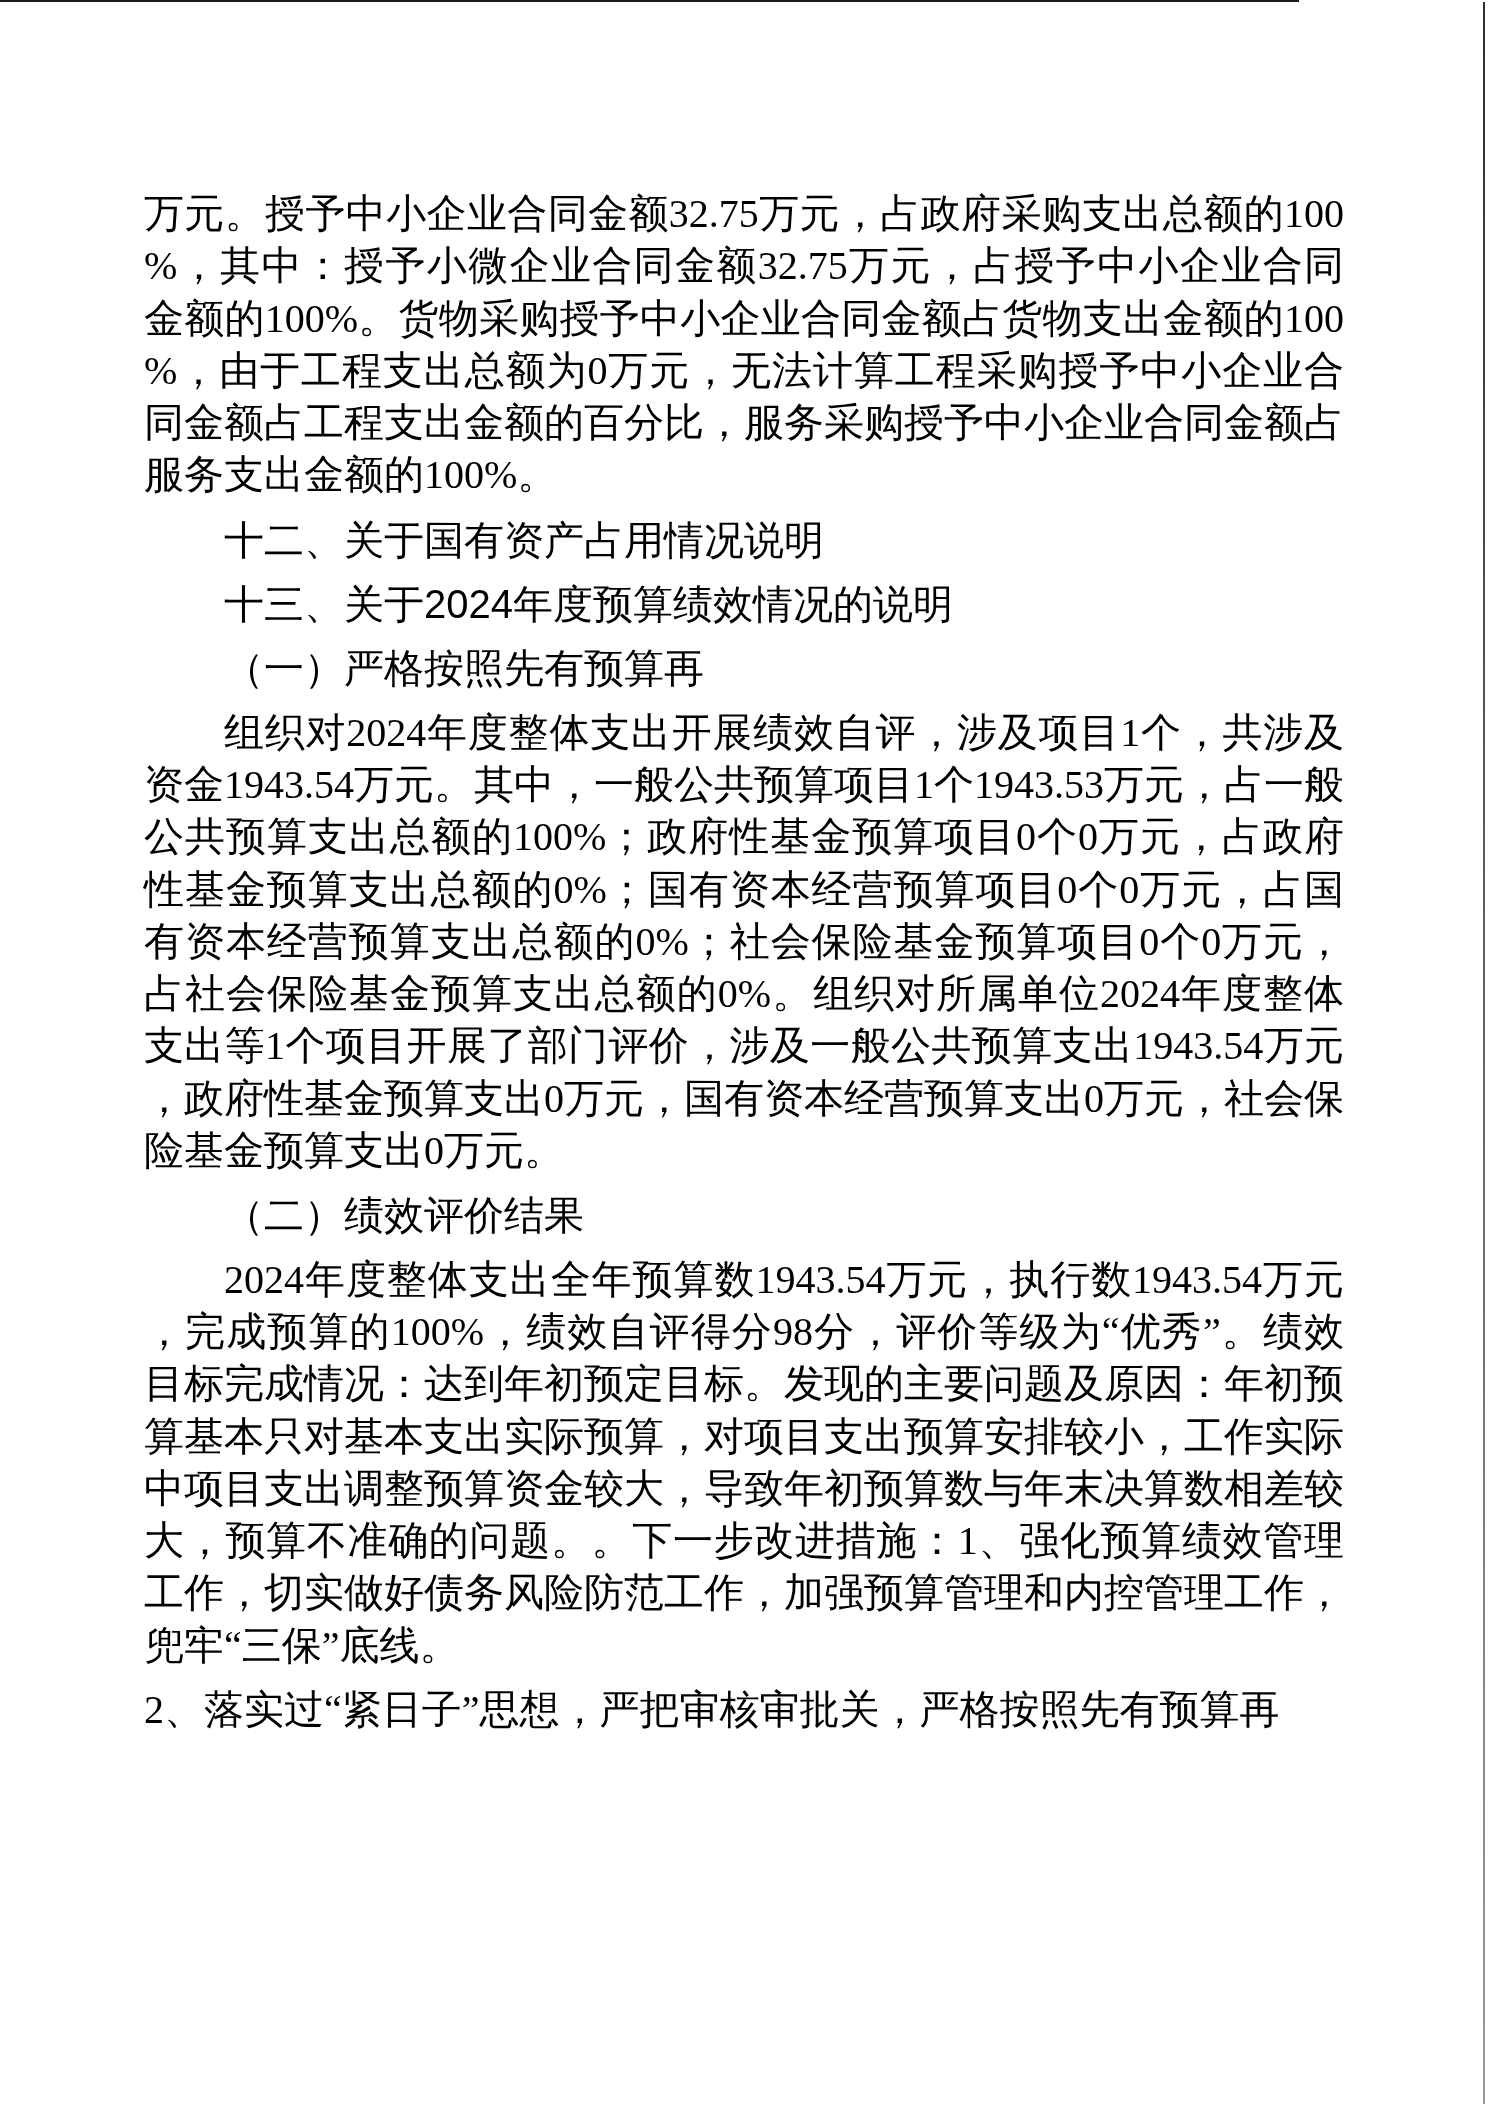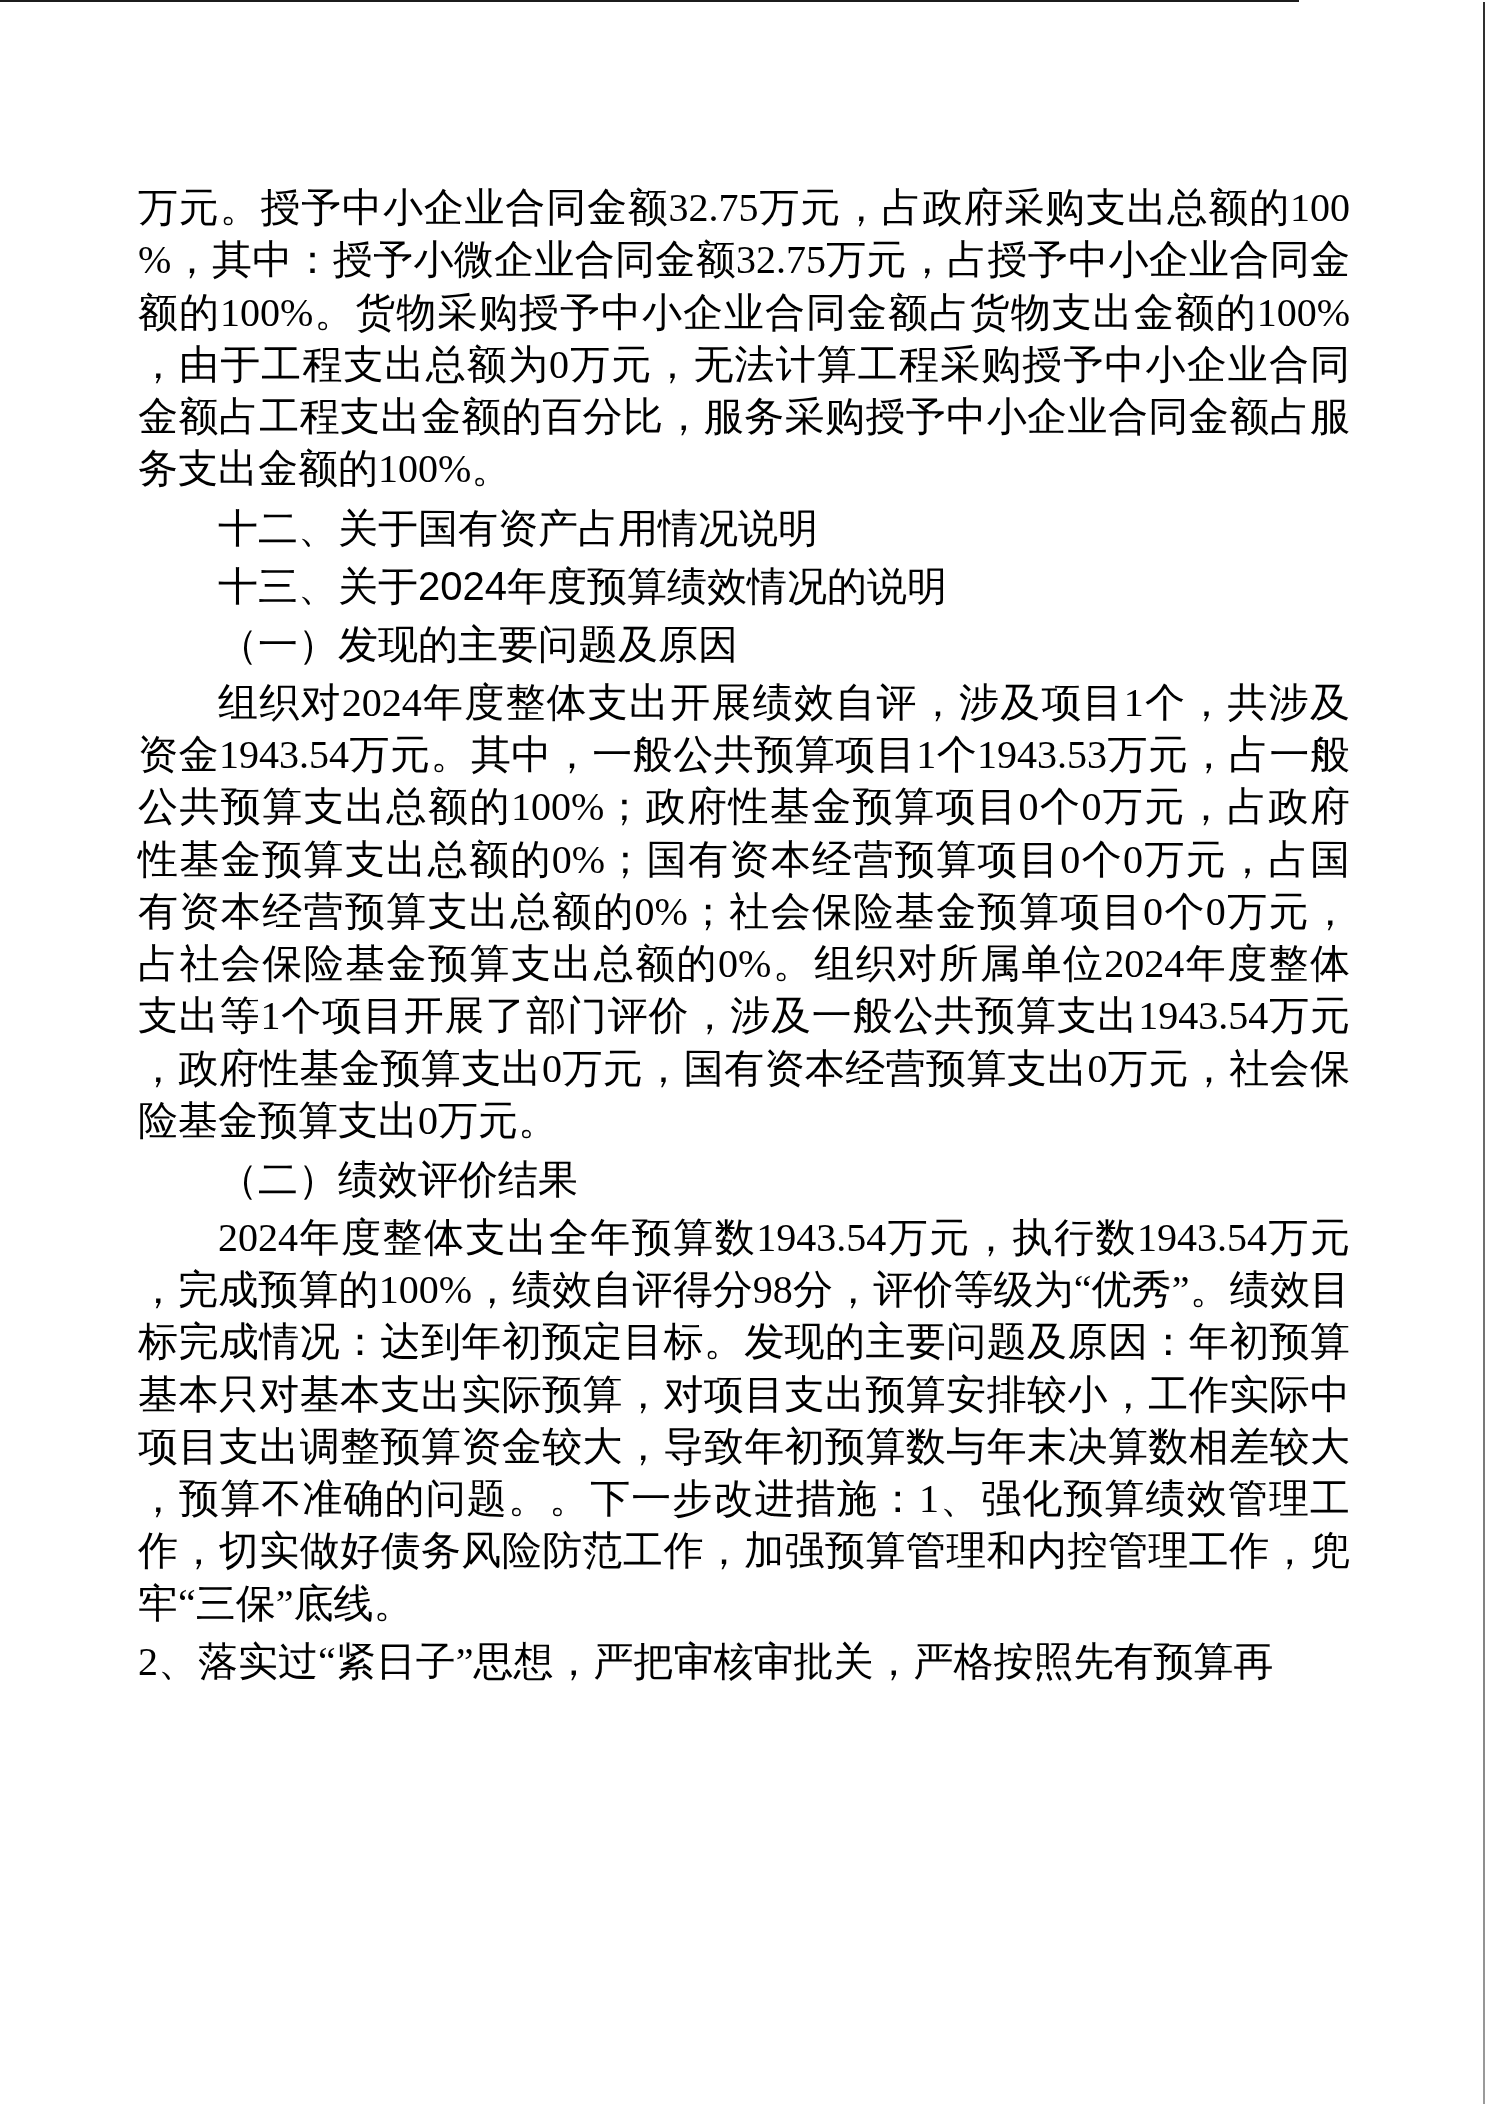--- a/index.html
+++ b/index.html
@@ -34,21 +34,21 @@
     top: 176px;
     width: 1224px;
     color: #000000;
     font-family: "Liberation Serif", "DejaVu Serif", serif;
     font-size: 40px;
     line-height: 52.3px;
     text-align: justify;
     text-justify: inter-character;
   }
   .doc-content p {
-    margin: 6px;
+    margin: 12px;
     padding: 0;
     line-break: anywhere;
     overflow-wrap: anywhere;
   }
   .doc-content p.indent {
     text-indent: 2em;
   }
   .doc-content p.heading {
     font-weight: normal;
     font-family: "Liberation Sans", "DejaVu Sans", sans-serif;
@@ -57,19 +57,19 @@
 </head>
 <body>
 
 <div class="page">
   <div class="page-top-edge" style="background: rgb(28, 28, 28);"></div>
   <div class="page-right-edge" style="background: linear-gradient(rgb(46, 46, 46), rgb(155, 155, 155));"></div>
   <div class="doc-content">
       <p class="body">万元。授予中小企业合同金额32.75万元，占政府采购支出总额的100%，其中：授予小微企业合同金额32.75万元，占授予中小企业合同金额的100%。货物采购授予中小企业合同金额占货物支出金额的100%，由于工程支出总额为0万元，无法计算工程采购授予中小企业合同金额占工程支出金额的百分比，服务采购授予中小企业合同金额占服务支出金额的100%。</p>
       <p class="indent heading">十二、关于国有资产占用情况说明</p>
       <p class="indent heading">十三、关于2024年度预算绩效情况的说明</p>
-      <p class="indent heading">（一）发现的主要问题及原因</p>
+      <p class="indent heading">（一）严格按照先有预算再</p>
       <p class="indent body">组织对2024年度整体支出开展绩效自评，涉及项目1个，共涉及资金1943.54万元。其中，一般公共预算项目1个1943.53万元，占一般公共预算支出总额的100%；政府性基金预算项目0个0万元，占政府性基金预算支出总额的0%；国有资本经营预算项目0个0万元，占国有资本经营预算支出总额的0%；社会保险基金预算项目0个0万元，占社会保险基金预算支出总额的0%。组织对所属单位2024年度整体支出等1个项目开展了部门评价，涉及一般公共预算支出1943.54万元，政府性基金预算支出0万元，国有资本经营预算支出0万元，社会保险基金预算支出0万元。</p>
       <p class="indent heading">（二）绩效评价结果</p>
       <p class="indent body">2024年度整体支出全年预算数1943.54万元，执行数1943.54万元，完成预算的100%，绩效自评得分98分，评价等级为“优秀”。绩效目标完成情况：达到年初预定目标。发现的主要问题及原因：年初预算基本只对基本支出实际预算，对项目支出预算安排较小，工作实际中项目支出调整预算资金较大，导致年初预算数与年末决算数相差较大，预算不准确的问题。。下一步改进措施：1、强化预算绩效管理工作，切实做好债务风险防范工作，加强预算管理和内控管理工作，兜牢“三保”底线。</p>
       <p class="body">2、落实过“紧日子”思想，严把审核审批关，严格按照先有预算再</p>
     </div>
 </div>
 
 </body></html>

